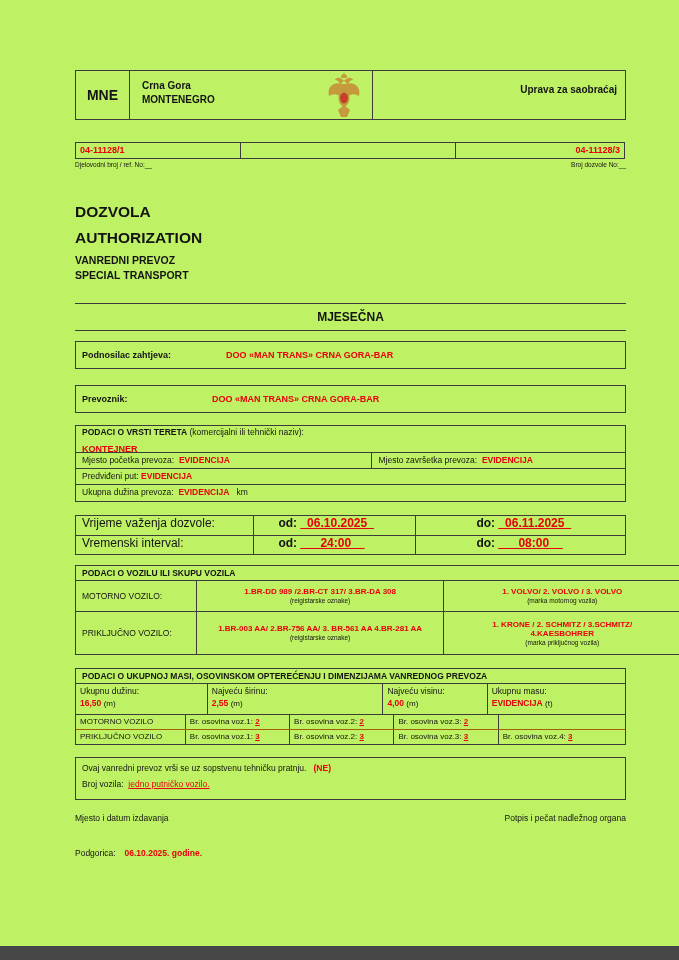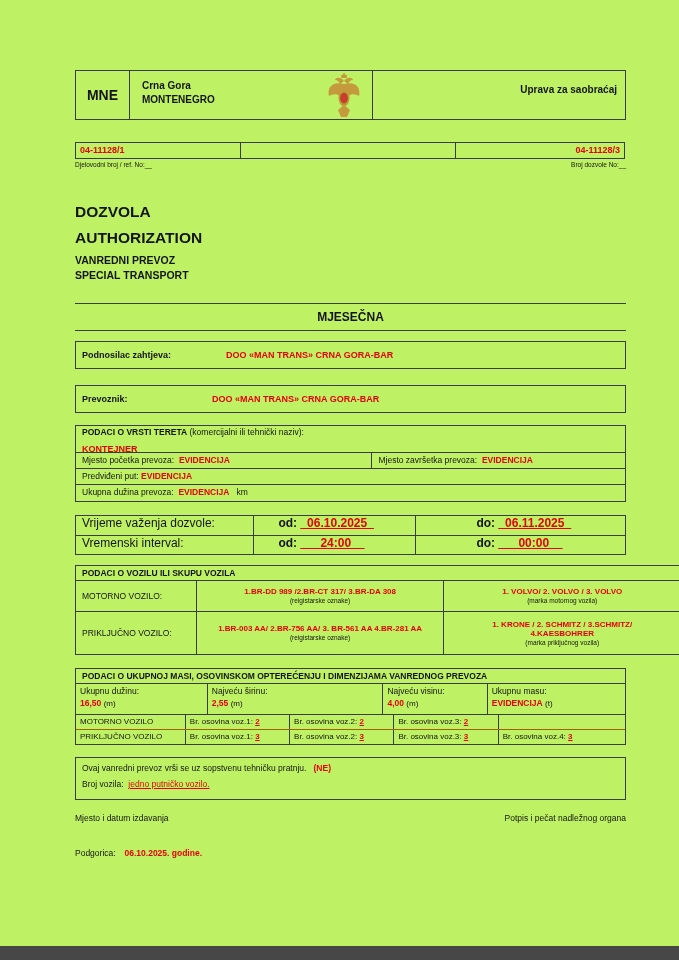--- a/index.html
+++ b/index.html
@@ -159,21 +159,21 @@
       <div class="flex" style="height:19px;border-top:1px solid #3c3c3c">
         <div class="vcell" style="width:32.5%">
           <span>Vremenski interval:</span>
         </div>
         <div class="vcell" style="width:29.5%;padding-left:24px">
           <span class="b">od:</span>&nbsp;
           <span class="red b u">___24:00__</span>
         </div>
         <div class="vcell" style="flex:1;padding-left:60px">
           <span class="b">do:</span>&nbsp;
-          <span class="red b u">___00:00__</span>
+          <span class="red b u">___08:00__</span>
         </div>
       </div>
     </div>
 
     <div class="abs bx" style="top:565px;left:0;width:606px;height:90px">
       <div class="flex vc b fs85" style="height:15px;padding-left:6px;border-bottom:1px solid #3c3c3c">PODACI O VOZILU ILI SKUPU  VOZILA</div>
       <div class="flex" style="height:30px">
         <div class="flex vc fs85" style="width:20%;border-right:1px solid #3c3c3c;padding-left:6px">MOTORNO VOZILO:</div>
         <div class="vehcell" style="width:41%">
           <div class="red b fs8">1.BR-DD 989 /2.BR-CT 317/ 3.BR-DA 308</div>

